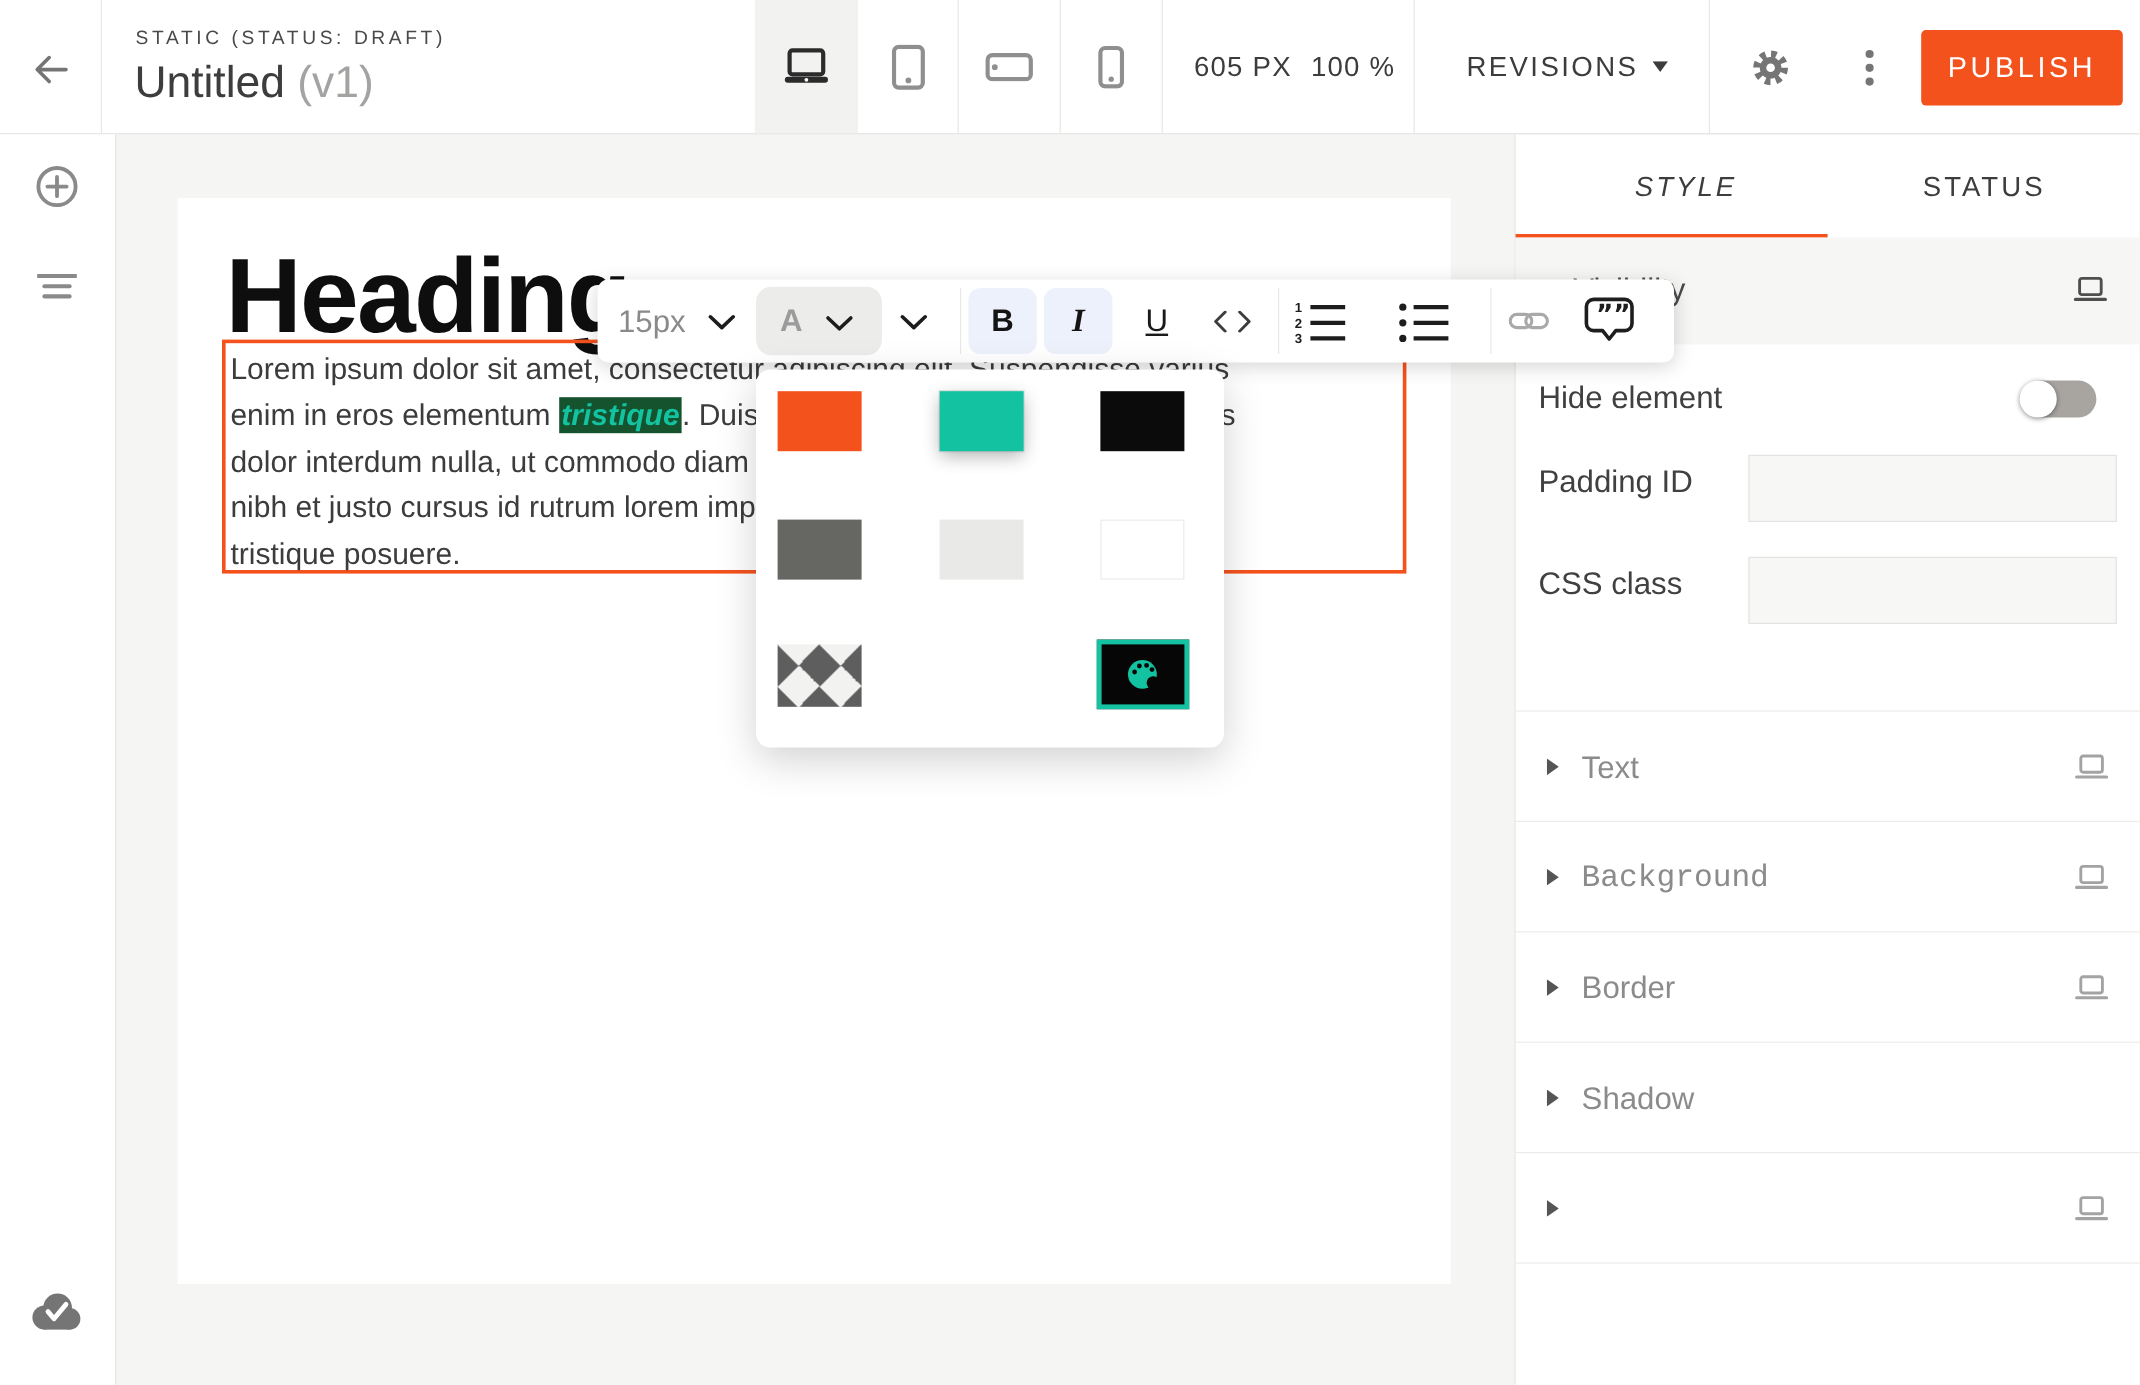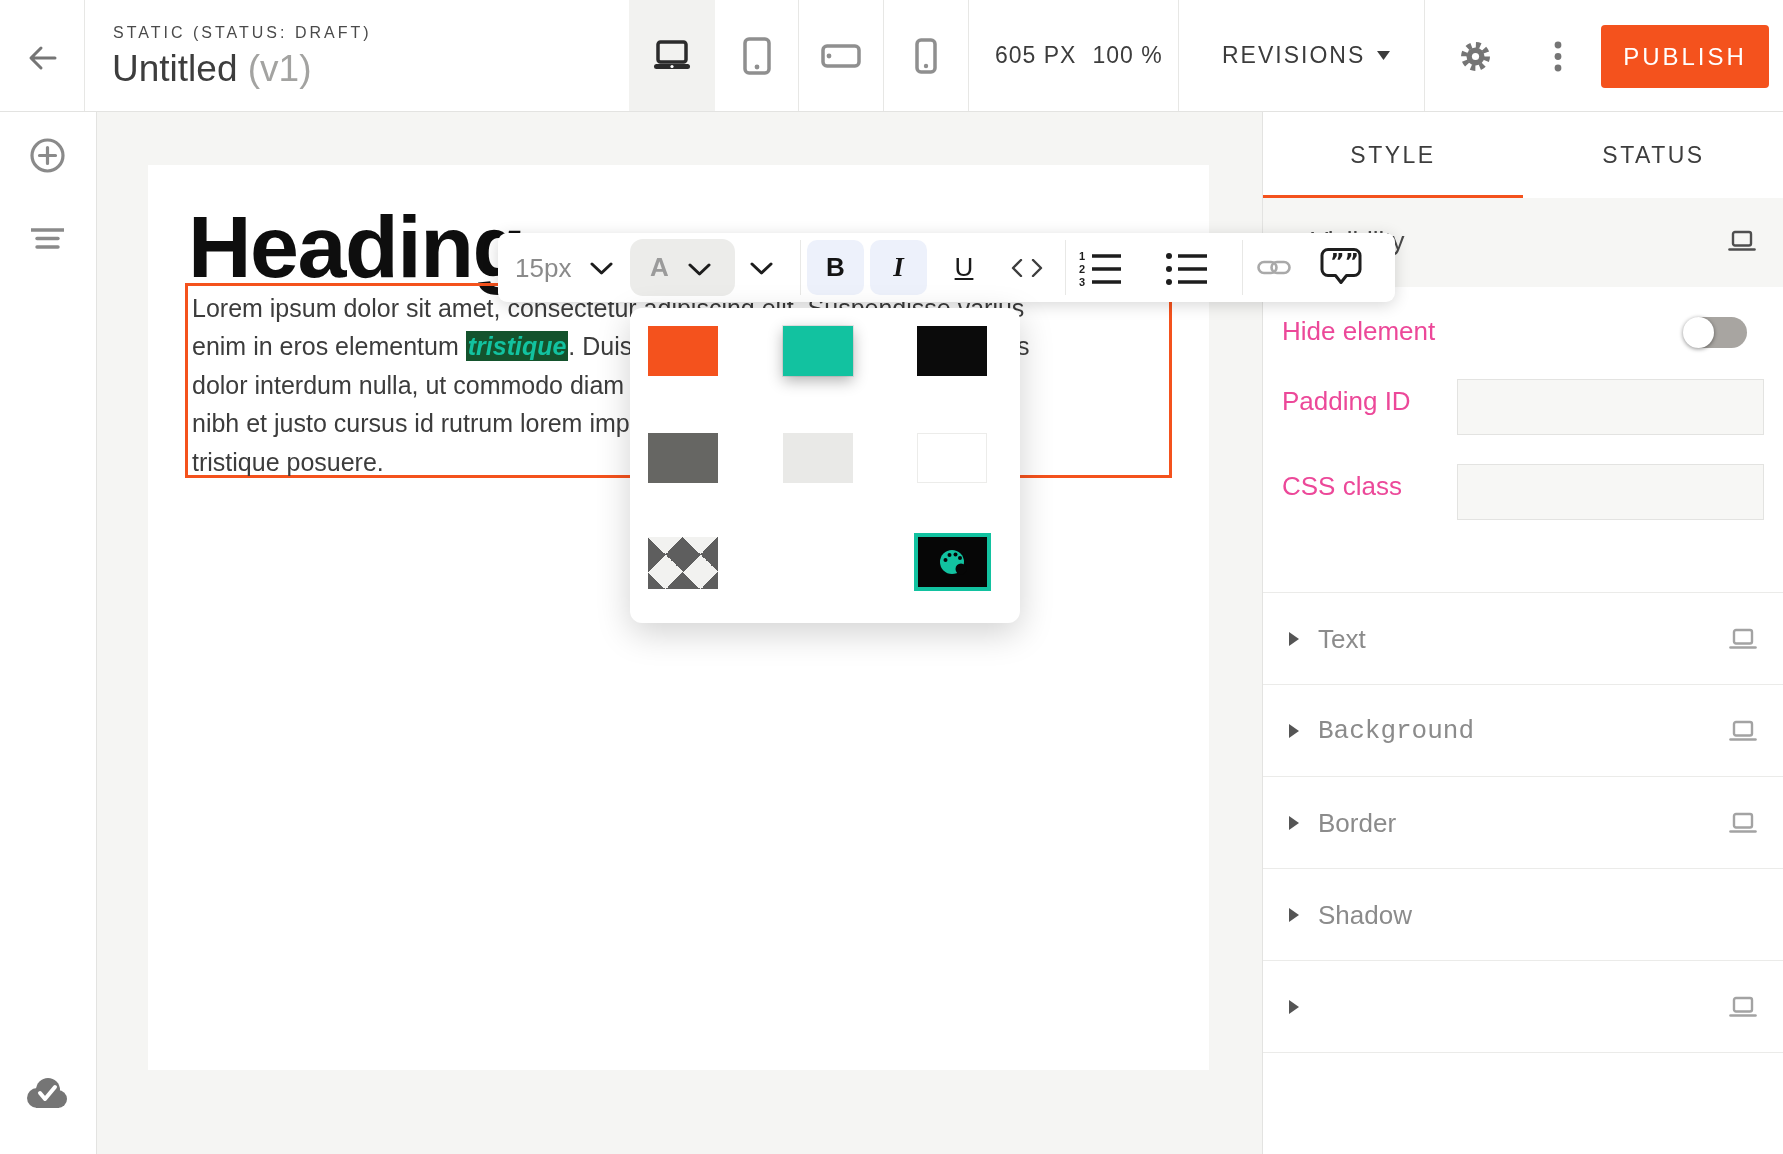--- a/index.html
+++ b/index.html
@@ -71,21 +71,21 @@
                 display:flex; align-items:center; justify-content:center; cursor:pointer; }
 
   
   #panel { left:1262px; top:112px; width:521px; height:1042px; background:#fff;
            border-left:1px solid #e3e3e1; z-index:10; }
   .ptab { top:0; height:86px; display:flex; align-items:center; justify-content:center;
           font-size:23px; letter-spacing:2.5px; color:#3d3d3d; cursor:pointer; }
   #tab-underline { left:0; top:83px; width:260px; height:3px; }
   #vis-header { left:0; top:86px; width:521px; height:89px; background:#f6f6f4; }
   #vis-header .lbl { position:absolute; left:48px; top:28px; font-size:26px; color:#4a4a4a; }
-  .fld-lbl { left:19px; font-size:26px; color:#ec4899; }
+  .fld-lbl { left:19px; font-size:26px; color:#404040; }
   .fld-input { left:194px; width:307px; height:56px; background:#f7f7f5;
                border:1px solid #e3e3e1; font-size:24px; padding:0 12px; font-family:inherit; color:#333; }
   #toggle { left:422px; top:205px; width:62px; height:31px; background:#a8a5a1; border-radius:16px; cursor:pointer; }
   #toggle .knob { position:absolute; left:-2px; top:0px; width:31px; height:31px; border-radius:50%;
                   background:#fff; box-shadow:0 1px 4px rgba(0,0,0,.45); }
   .acc-row { left:0; width:521px; height:92px; border-bottom:1px solid #ebebe9; cursor:pointer; }
   .acc-row .tri { position:absolute; left:26px; top:39px; }
   .acc-row .lbl { position:absolute; left:55px; top:0; height:92px; display:flex; align-items:center;
                   font-size:26px; color:#8b8b8b; }
   .acc-row .dev { position:absolute; right:27px; top:35px; }
@@ -306,21 +306,21 @@
       <circle cx="24" cy="21" r="5.5" fill="#060606"></circle>
       <circle cx="8.5" cy="12" r="2" fill="#060606"></circle>
       <circle cx="12.5" cy="7" r="2" fill="#060606"></circle>
       <circle cx="18.5" cy="6.5" r="2" fill="#060606"></circle>
       <circle cx="23" cy="10" r="2" fill="#060606"></circle>
     </svg>
   </div>
 </div>
 
 <div id="panel" class="abs">
-  <div class="abs ptab" style="left:0;width:260px;">
+  <div class="abs ptab" style="left:12px;width:260px;font-style:italic;">
     <span>STYLE</span>
   </div>
   <div class="abs ptab" style="left:260px;width:261px;">
     <span>STATUS</span>
   </div>
   <div class="abs" id="tab-underline" style="background: rgb(244, 82, 29);"></div>
 
   <div class="abs" id="vis-header">
     <span class="lbl">Visibility</span>
     <svg class="abs" style="right:28px;top:32px;" width="28" height="23" viewBox="0 0 28 23">

